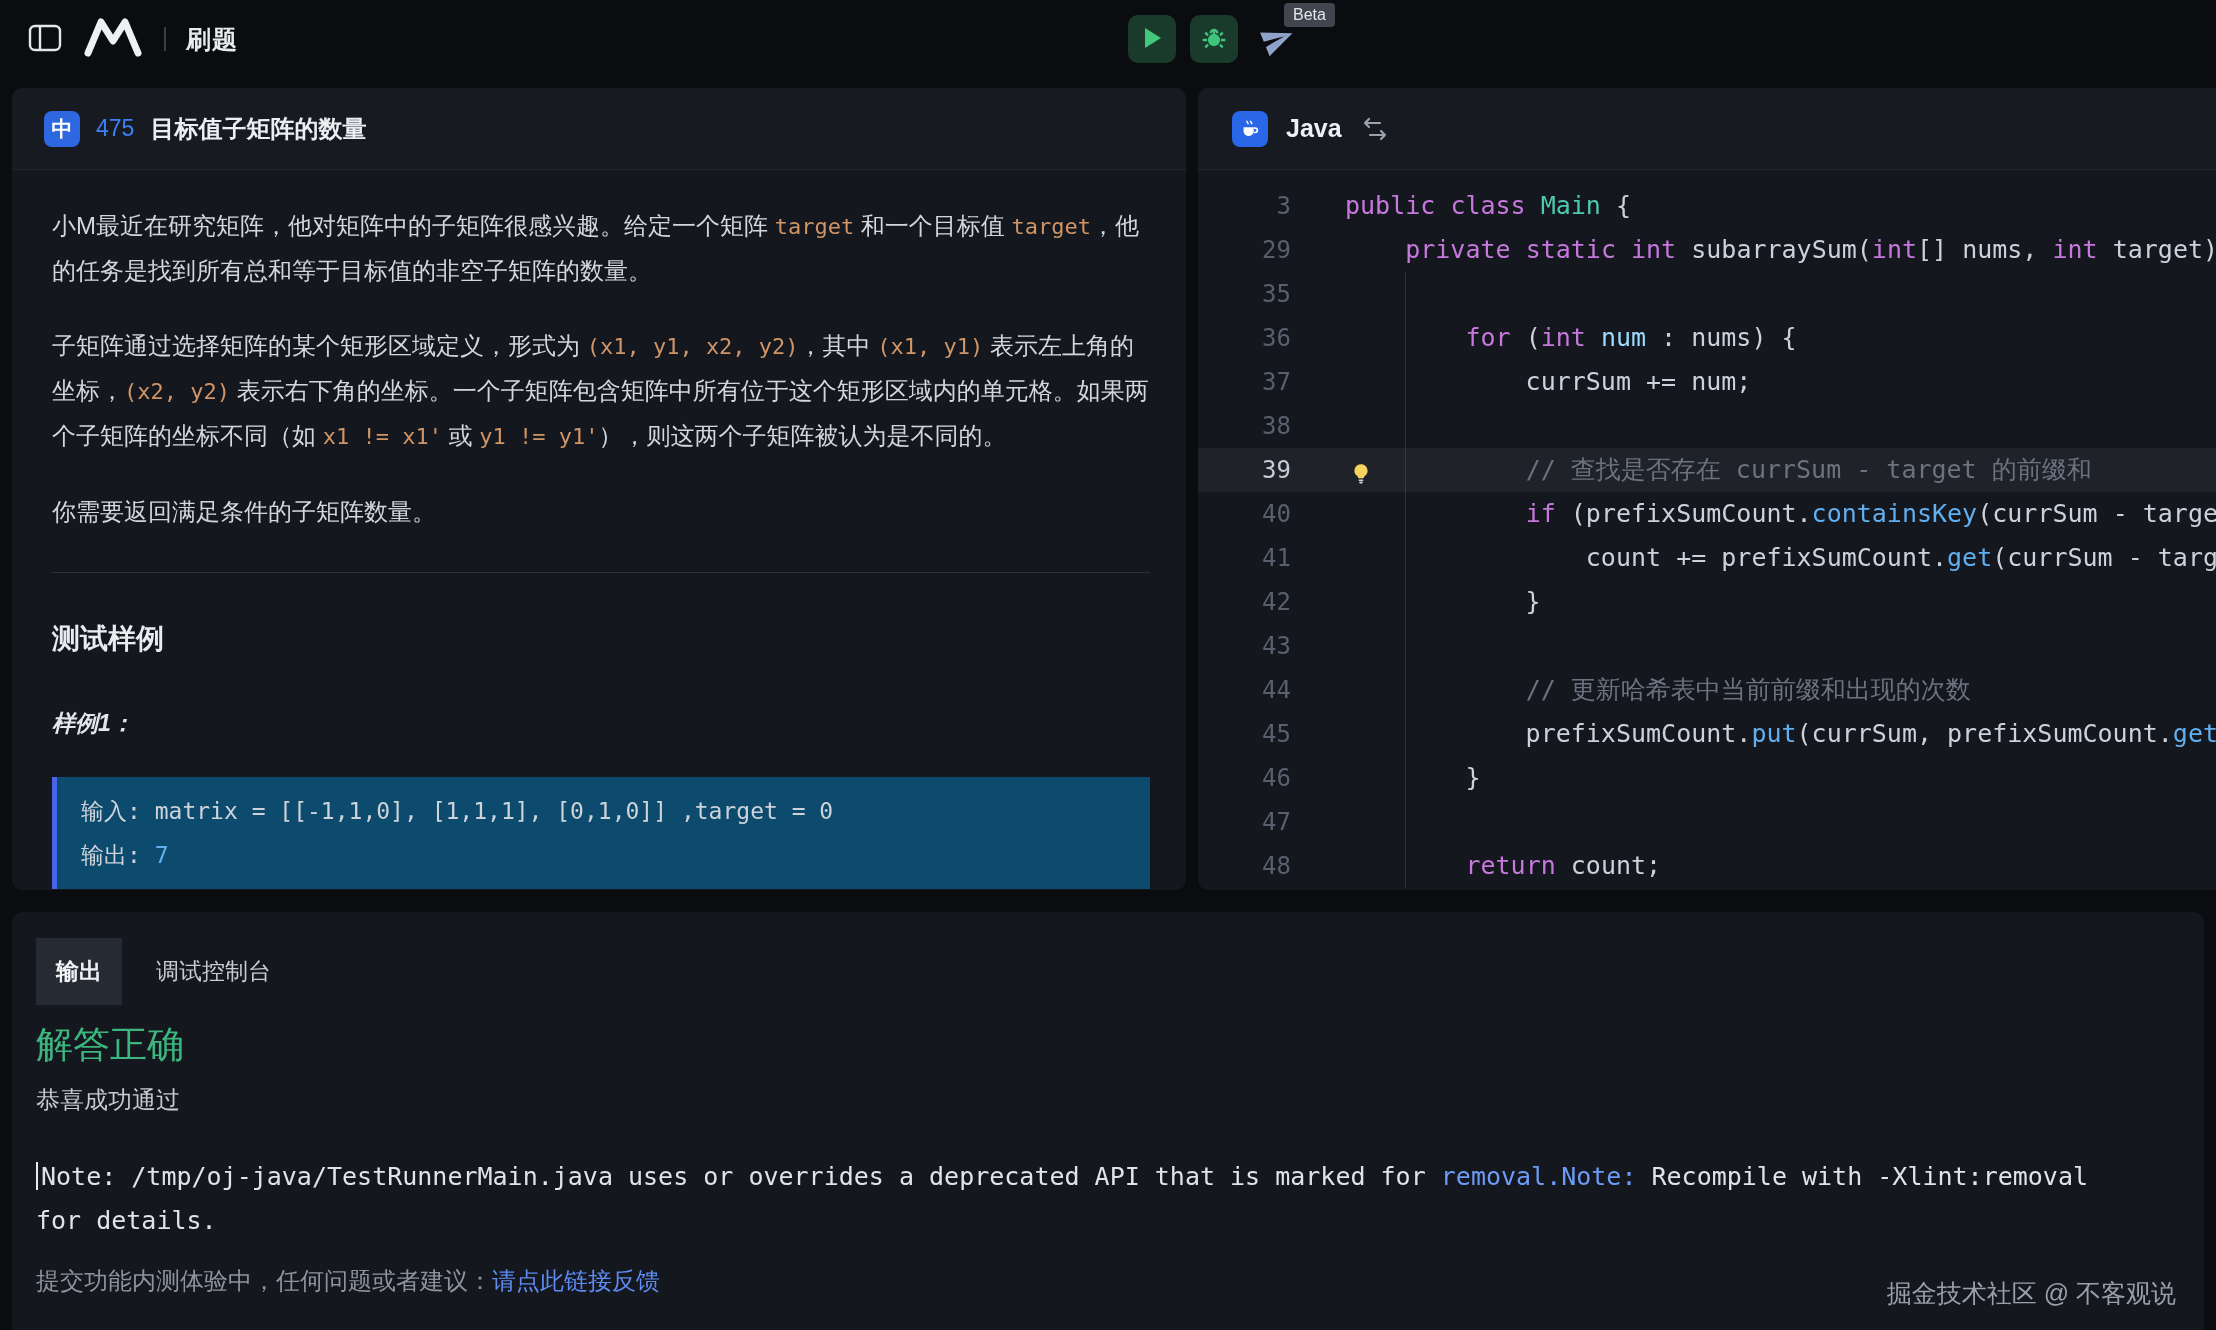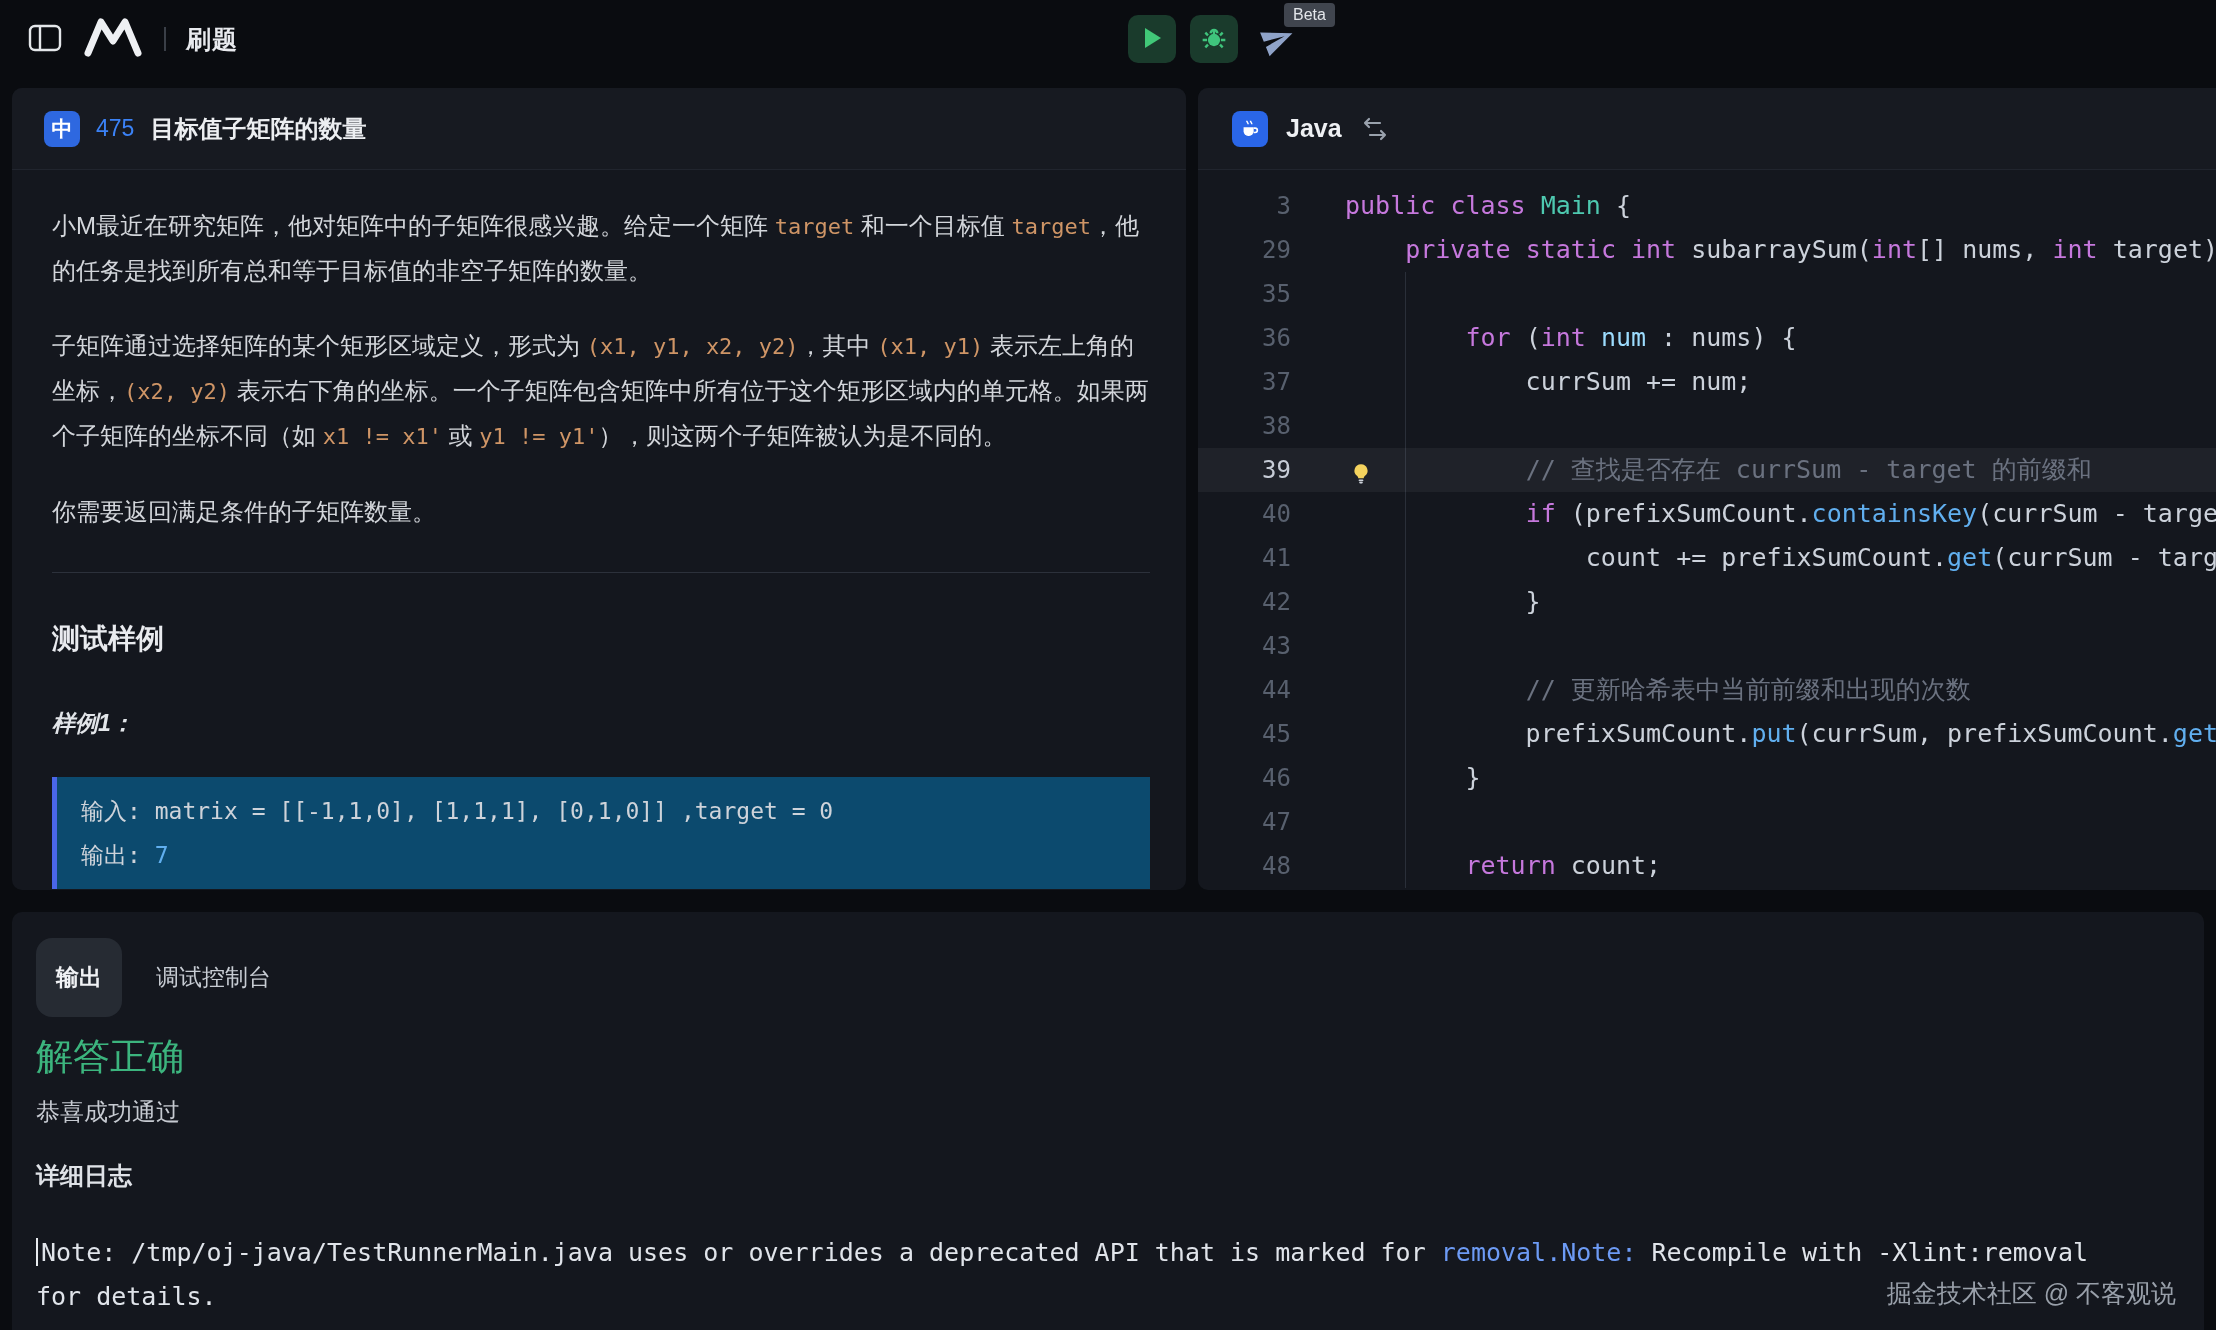--- a/index.html
+++ b/index.html
@@ -60,21 +60,21 @@
   .tk-kw { color:#c678dd; }
   .tk-cls { color:#4ec9b0; }
   .tk-fn { color:#61afef; }
   .tk-cmt { color:#6b7280; }
   .tk-var { color:#9cdcfe; }
 
   
   .output-panel { position:absolute; top:912px; left:12px; width:2192px; height:418px; background:#14171e; border-radius:10px 10px 0 0; padding:26px 0 0 24px; overflow:hidden; }
   .tabs-row { display:flex; align-items:center; gap:30px; }
   .tab { font-size:23px; color:#c7ccd3; padding:9px 4px; cursor:pointer; }
-  .tab-active { background:#262b33; color:#f0f2f5; font-weight:700; border-radius:16px; padding:24px 20px; cursor:pointer; font-size:23px; }
+  .tab-active { background:#262b33; color:#f0f2f5; font-weight:700; border-radius:0; padding:18px 20px; cursor:pointer; font-size:23px; }
   .result-title { margin-top:18px; font-size:37px; color:#3cb57e; line-height:44px; }
   .result-sub { margin-top:20px; font-size:24px; line-height:26px; color:#c6cad1; }
   .log-head { margin-top:38px; font-size:24px; line-height:26px; font-weight:700; color:#dfe2e7; }
   .log-line { margin-top:42px; font-family:"DejaVu Sans Mono", monospace; font-size:25px; line-height:44px; color:#e0e4ea; padding-right:57px; word-break:break-word; }
   .caret { display:inline-block; width:2px; height:28px; background:#e8ebef; vertical-align:-5px; margin-right:3px; }
   .txt-link { color:#6d9bf5; }
   .footer-row { margin-top:22px; font-size:24px; color:#8e949d; }
   .footer-link { color:#5e8bf0; cursor:pointer; }
   .watermark { position:absolute; top:365px; right:28px; font-size:25px; color:#99a0aa; }
 </style>
@@ -196,19 +196,18 @@
 
 </div>
 
 <section class="output-panel">
   <div class="tabs-row">
     <span class="tab-active">输出</span>
     <span class="tab">调试控制台</span>
   </div>
   <div class="result-title">解答正确</div>
   <div class="result-sub">恭喜成功通过</div>
-  <div class="log-head">详细日志</div>
   <div class="log-line"><span class="caret"></span><span><span>Note: /tmp/oj-java/TestRunnerMain.java uses or overrides a deprecated API that is marked for </span><span class="txt-link">removal.Note:</span><span> Recompile with -Xlint:removal for details.</span></span></div>
   <div class="footer-row">
     <span>提交功能内测体验中，任何问题或者建议：</span><span class="footer-link">请点此链接反馈</span>
   </div>
   <div class="watermark">掘金技术社区 @ 不客观说</div>
 </section>
 
 </body></html>

